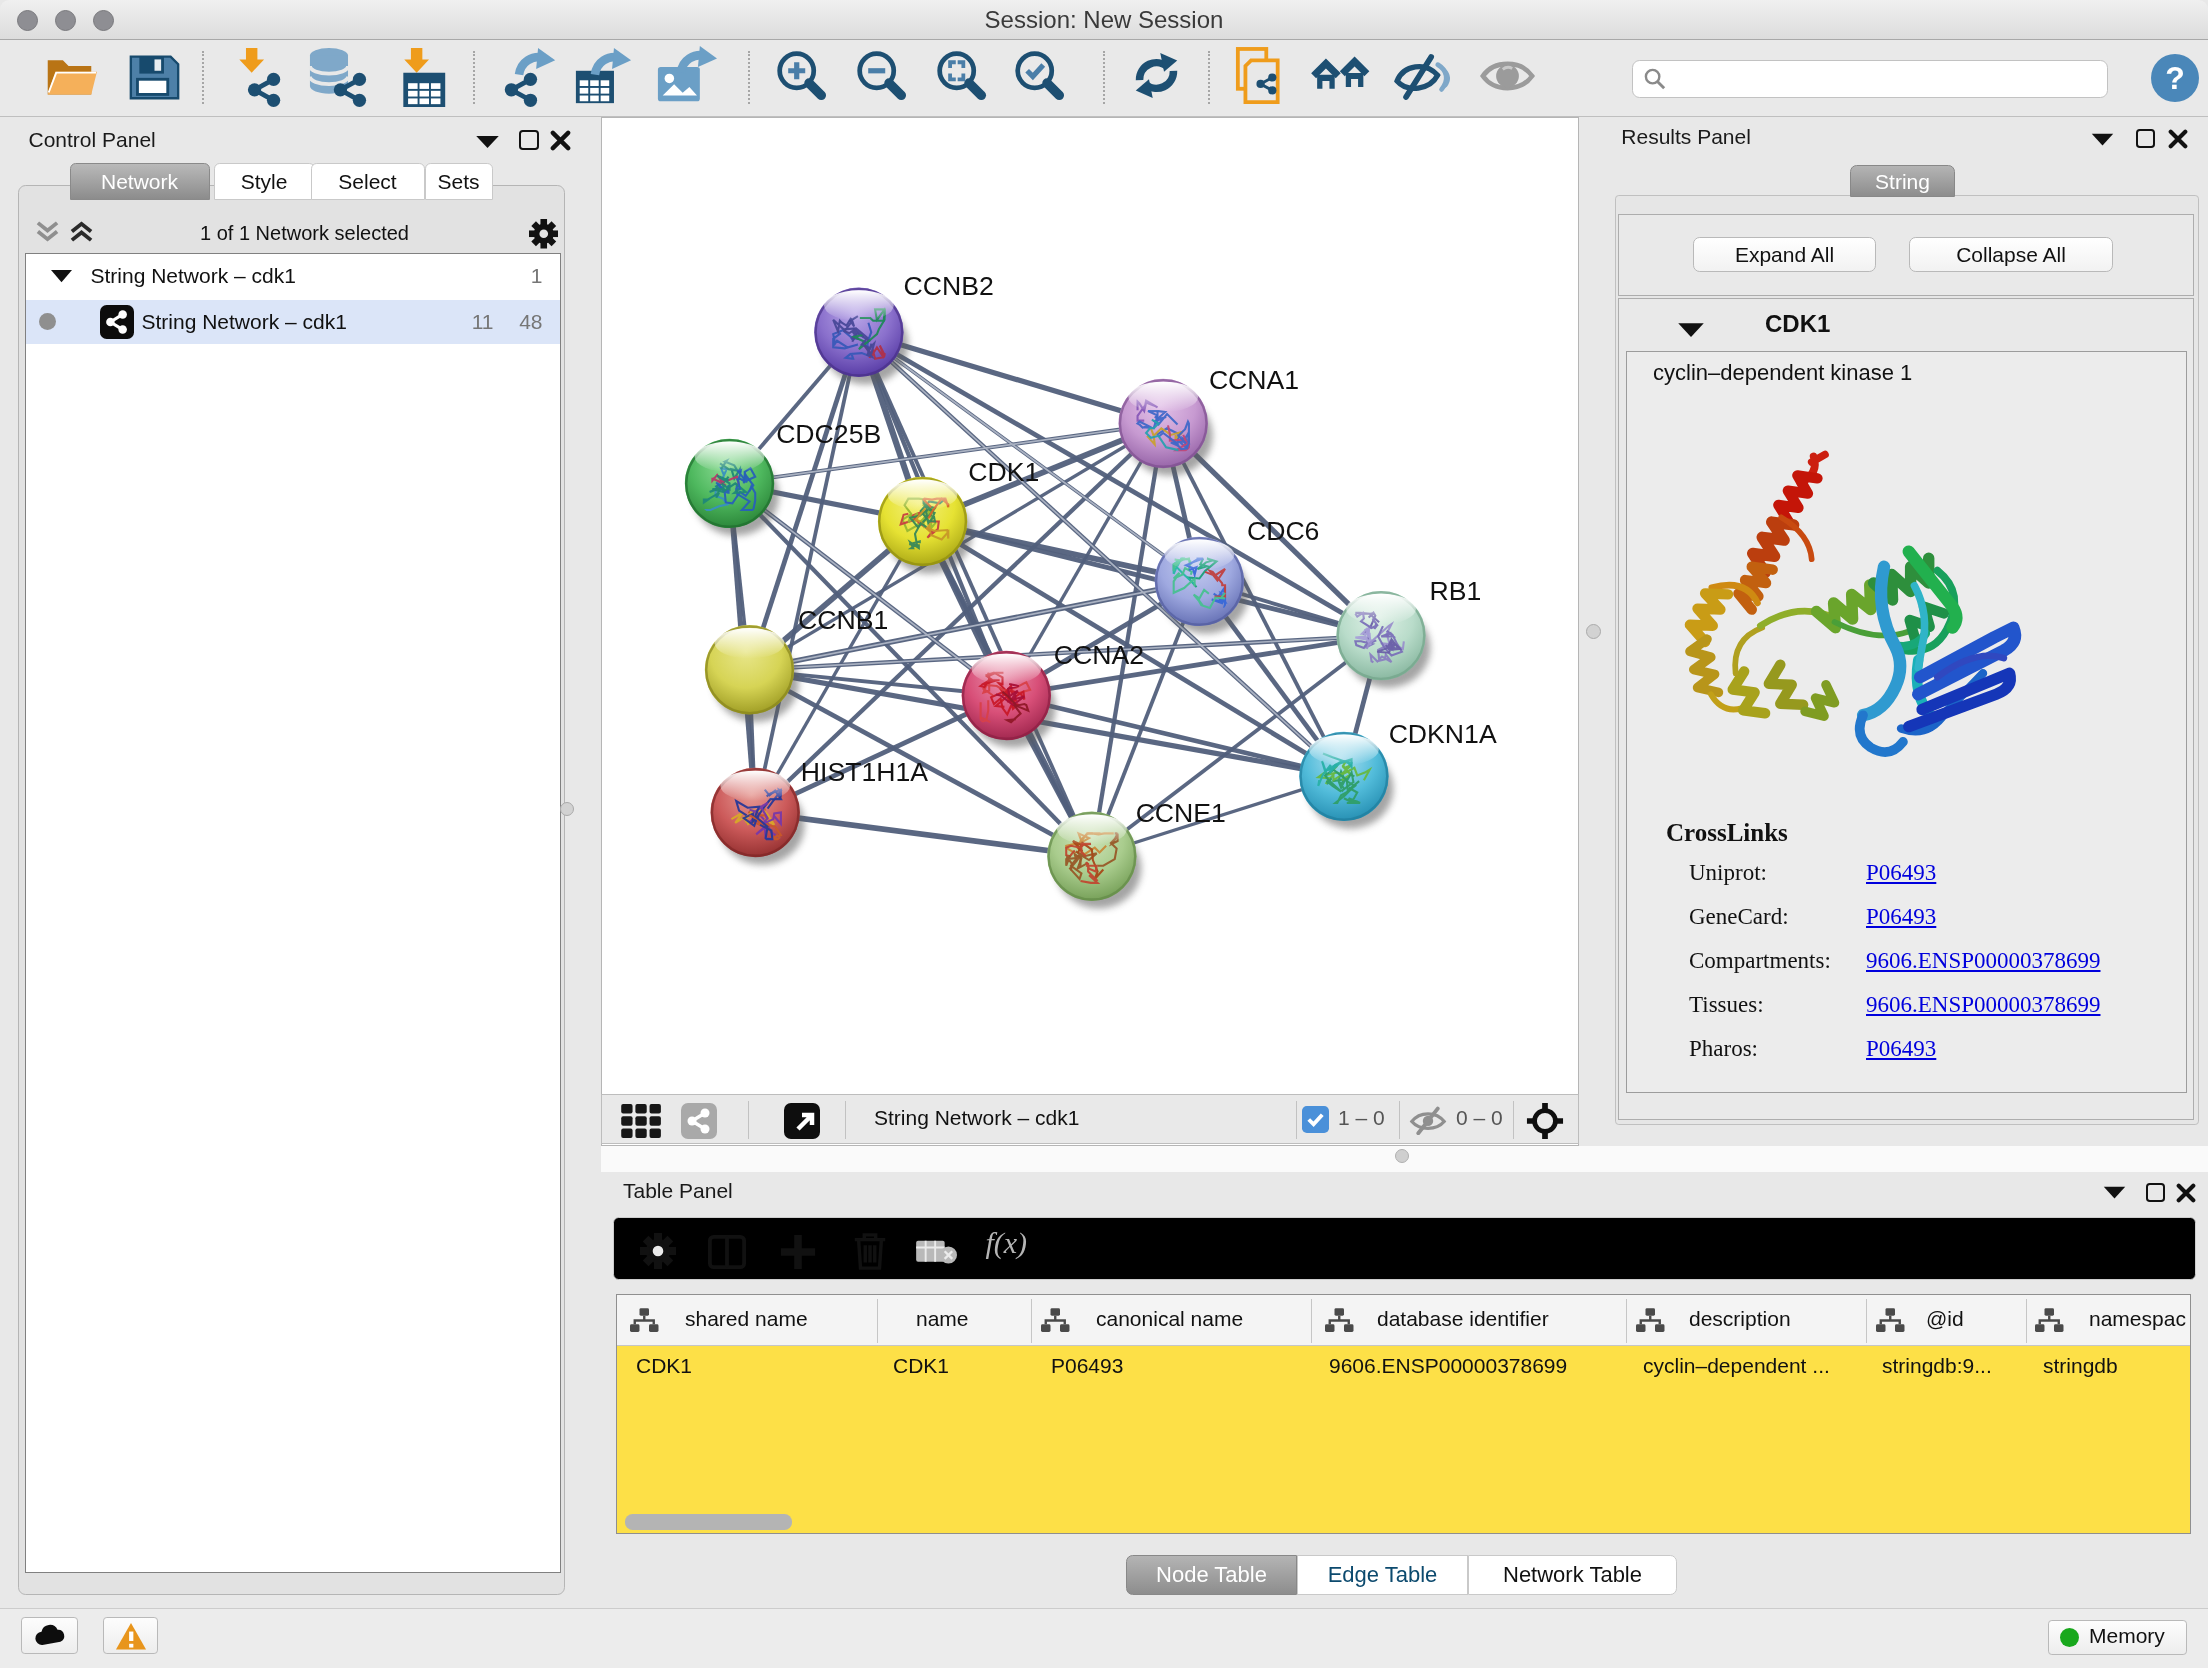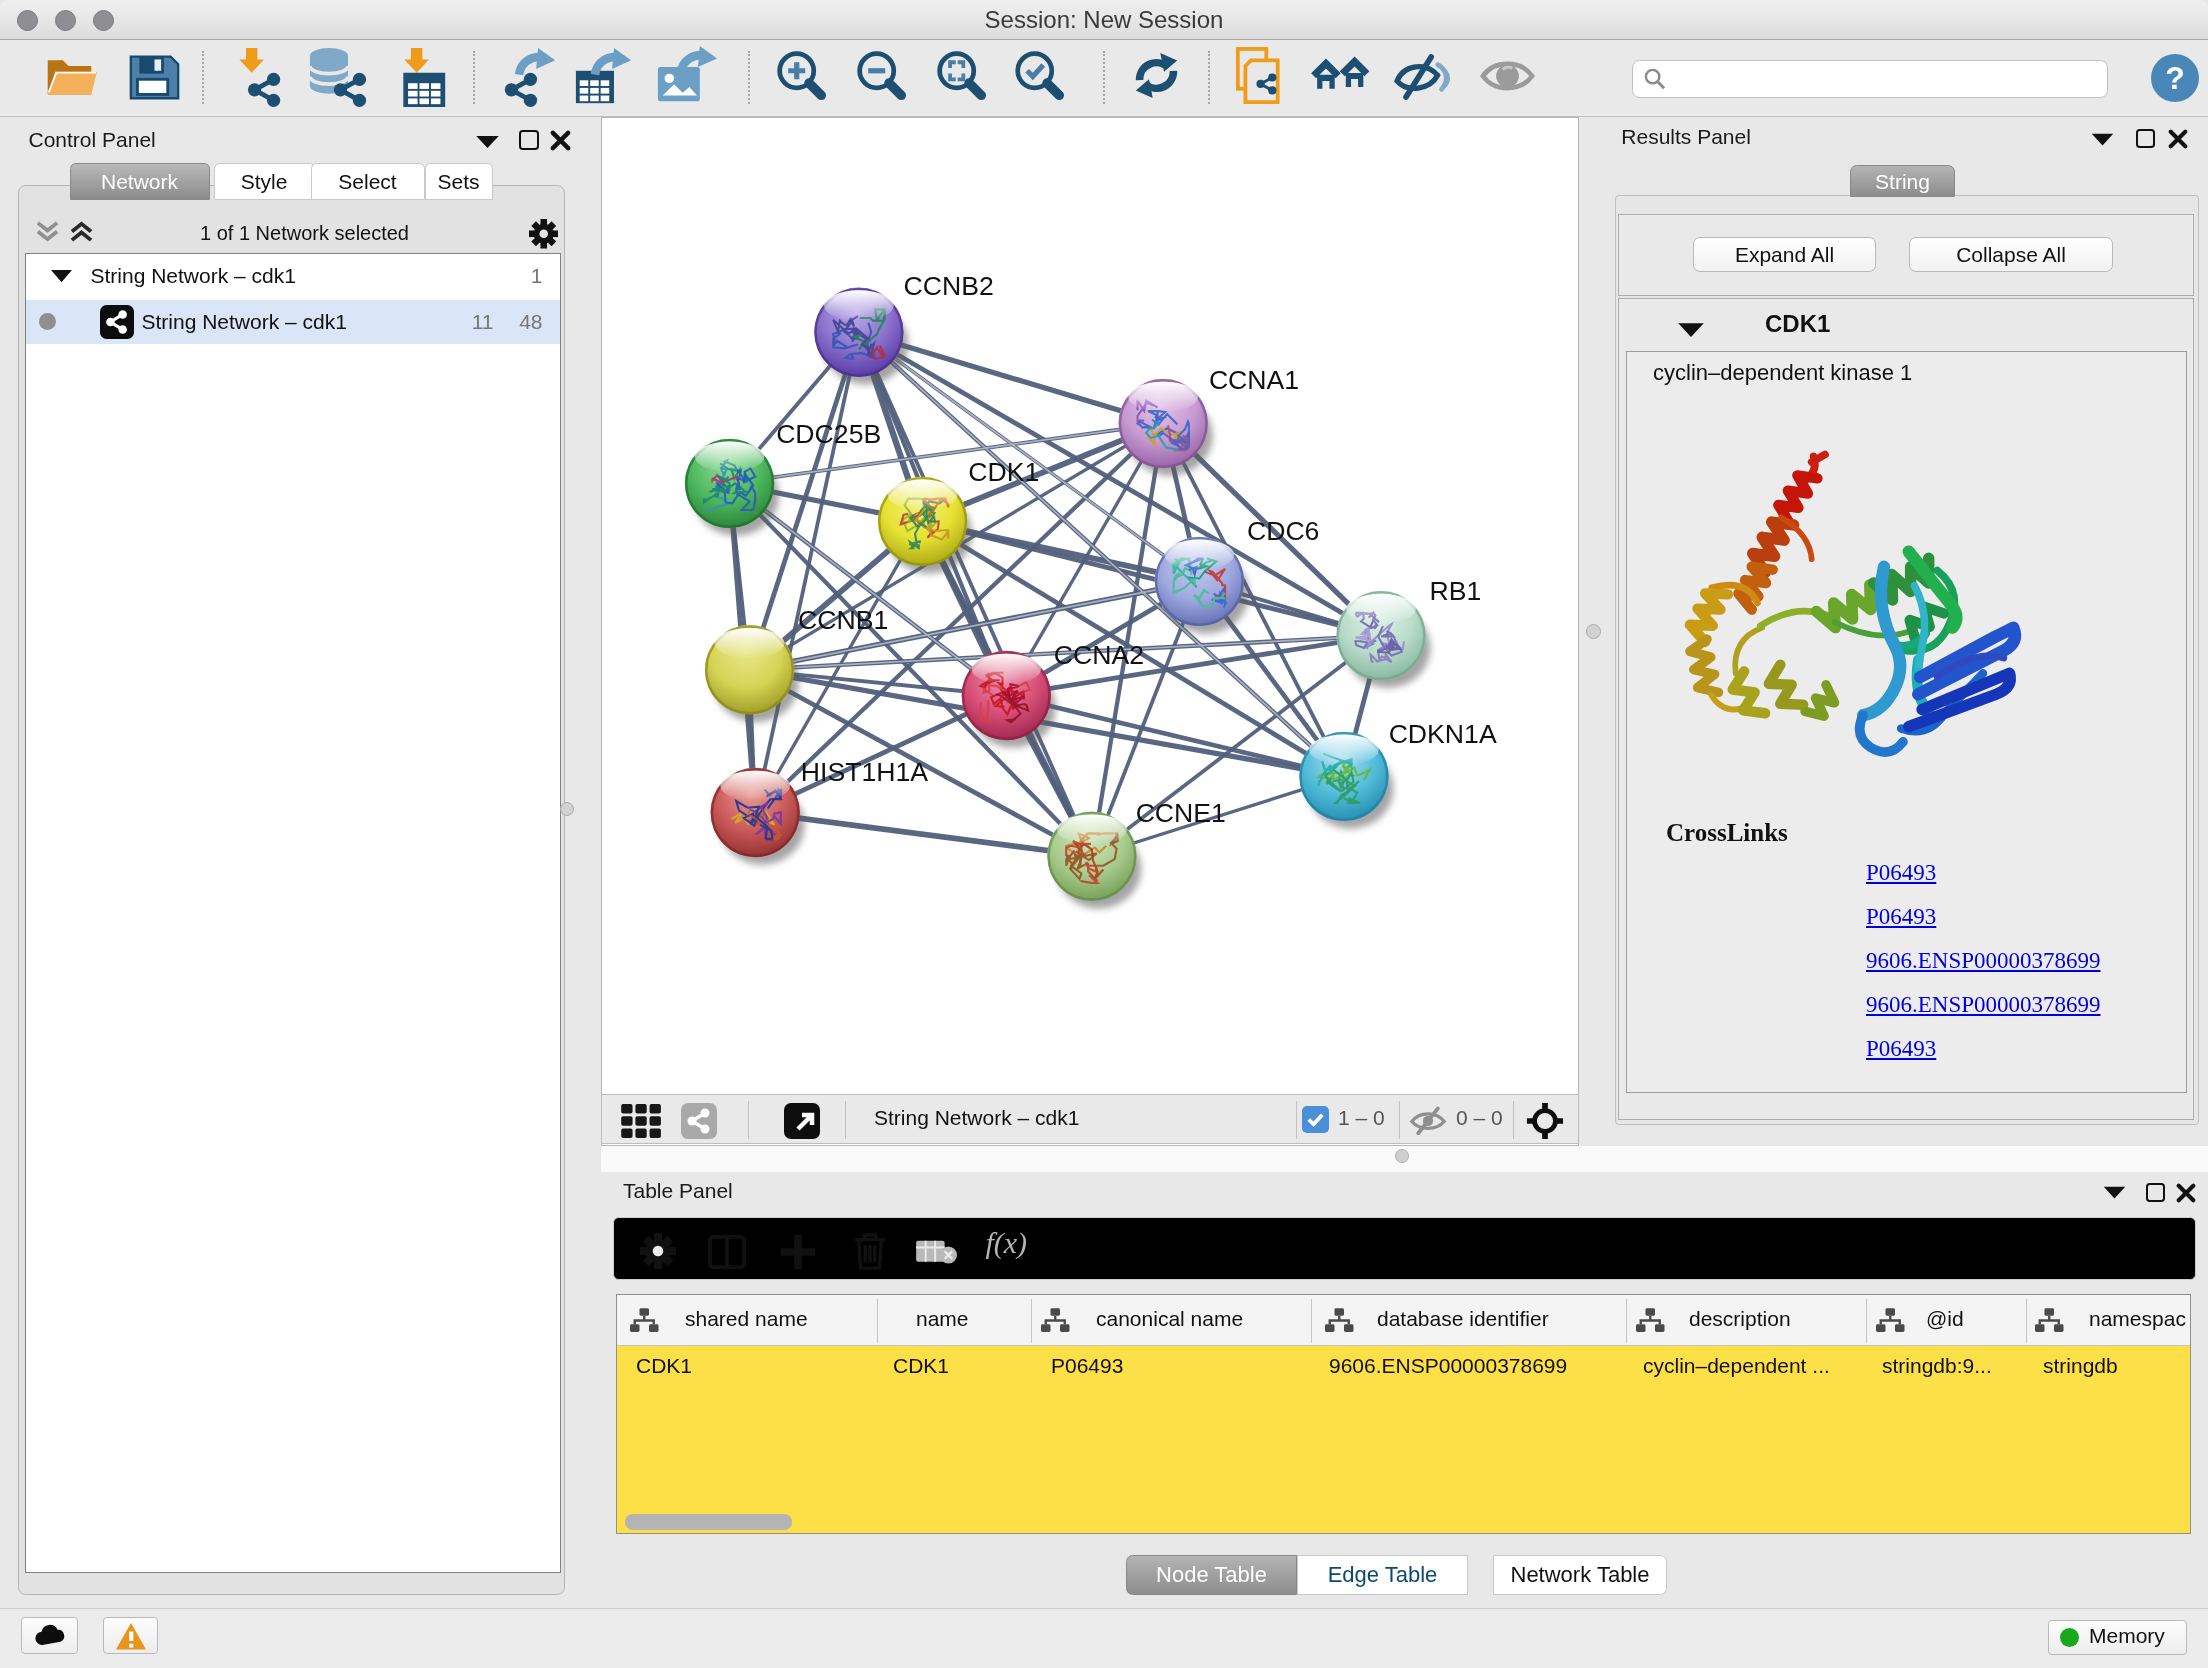--- a/index.html
+++ b/index.html
@@ -690,20 +690,23 @@
  <div class="rbtn" style="left:302px;top:120px;width:204px;height:35px;line-height:33px">Collapse All</div>
 
  <div class="abs" style="left:11.4px;top:181px;width:576px;height:822px;background:#e9e9e9;border:1px solid #adadad"></div>
  <svg class="abs" style="left:69px;top:204px" width="30" height="17" viewBox="0 0 28 16">
       <path d="M2 2 h24 l-12 13 z" fill="#111"></path>
     </svg>
  <div class="abs" style="left:158px;top:193px;font-size:24px;font-weight:bold;color:#111">CDK1</div>
  <div class="abs" style="left:19px;top:234px;width:561px;height:742px;background:#ececec;border:1.4px solid #9c9c9c"></div>
  <div class="abs" style="left:46px;top:243px;font-size:22px;color:#111">cyclin–dependent kinase 1</div>
  <div class="abs serif" style="left:59px;top:702px;font-size:25px;font-weight:bold;color:#111">CrossLinks</div>
+ <div class="abs serif" style="left:82px;top:734px;width:476px;font-size:23px;color:#111;line-height:44px">
+   Uniprot:<br>GeneCard:<br>Compartments:<br>Tissues:<br>Pharos:
+ </div>
  <div class="abs serif" style="left:259px;top:734px;width:342px;font-size:23px;color:#0000dd;line-height:44px;text-decoration:underline">
    P06493<br>P06493<br>9606.ENSP00000378699<br>9606.ENSP00000378699<br>P06493
  </div>
 </div>
 <svg class="abs" style="left:1669px;top:445px" width="371" height="333" viewBox="0 0 390 350">
 <g fill="none" stroke-linecap="round" stroke-linejoin="round">
 <path d="M150 18 l14 -8 M138 40 q20 -10 14 -28" stroke="#cc1f10" stroke-width="8"></path>
 <path d="M126,81 L115,63 L136,66 L125,48 L146,51 L135,32 L156,35" fill="none" stroke="#c41508" stroke-width="11" stroke-linejoin="round" stroke-linecap="round"></path>
 <path d="M101,134 L88,114 L111,117 L98,97 L121,100 L108,81 L131,84" fill="none" stroke="#bb3e0e" stroke-width="12" stroke-linejoin="round" stroke-linecap="round"></path>
 <path d="M87,173 L73,156 L94,159 L80,142 L102,145 L87,128 L109,131" fill="none" stroke="#c2600f" stroke-width="11" stroke-linejoin="round" stroke-linecap="round"></path>
@@ -865,21 +868,21 @@
         <div class="abs" style="left:712px;top:7.6px;font-size:21px;color:#111">9606.ENSP00000378699</div>
         <div class="abs" style="left:1026px;top:7.6px;font-size:21px;color:#111">cyclin–dependent ...</div>
         <div class="abs" style="left:1265px;top:7.6px;font-size:21px;color:#111">stringdb:9...</div>
         <div class="abs" style="left:1426px;top:7.6px;font-size:21px;color:#111">stringdb</div>
       </div>
   <div class="abs" style="left:7.6px;top:219px;width:167px;height:16px;background:#b4b4b4;border-radius:7.6px"></div>
  </div>
 
  <div class="abs" style="left:525px;top:383px;width:171px;height:40px;background:linear-gradient(#b4b4b4,#8d8d8d);border:1px solid #888;border-radius:6.7px 0 0 6.7px;color:#fff;font-size:22px;text-align:center;line-height:38px">Node Table</div>
  <div class="abs" style="left:696px;top:383px;width:171px;height:40px;background:#fff;border:1px solid #c9c9c9;color:#0c4a6e;font-size:22px;text-align:center;line-height:38px">Edge Table</div>
- <div class="abs" style="left:892px;top:383px;width:174px;height:40px;background:#fff;border:1px solid #c9c9c9;border-radius:0 6.7px 6.7px 0;color:#111;font-size:22px;text-align:center;line-height:38px">Network Table</div>
+ <div class="abs" style="left:867px;top:383px;width:209px;height:40px;background:#fff;border:1px solid #c9c9c9;border-radius:0 6.7px 6.7px 0;color:#111;font-size:22px;text-align:center;line-height:38px">Network Table</div>
 </div>
 
 <div class="abs" style="left:0;top:1608px;width:2208px;height:60px;background:#ececec;border-top:1.4px solid #cccccc">
  <div class="abs" style="left:21px;top:7.6px;width:57px;height:37px;background:linear-gradient(#fdfdfd,#ededed);border:1.4px solid #b9b9b9;border-radius:3.8px">
   <svg style="position:absolute;left:10.5px;top:6.7px" width="34" height="23" viewBox="0 0 36 24">
    <path d="M10 22 a7 7 0 0 1 -1 -14 a9 9 0 0 1 17 -2 a6.5 6.5 0 0 1 3 12.5 z" fill="#0d0d0d"></path>
       </svg>
  </div>
  <div class="abs" style="left:103px;top:7.6px;width:55px;height:37px;background:linear-gradient(#fdfdfd,#ededed);border:1.4px solid #b9b9b9;border-radius:3.8px">
   <svg style="position:absolute;left:11.4px;top:4.8px" width="32" height="28.5" viewBox="0 0 34 30">

